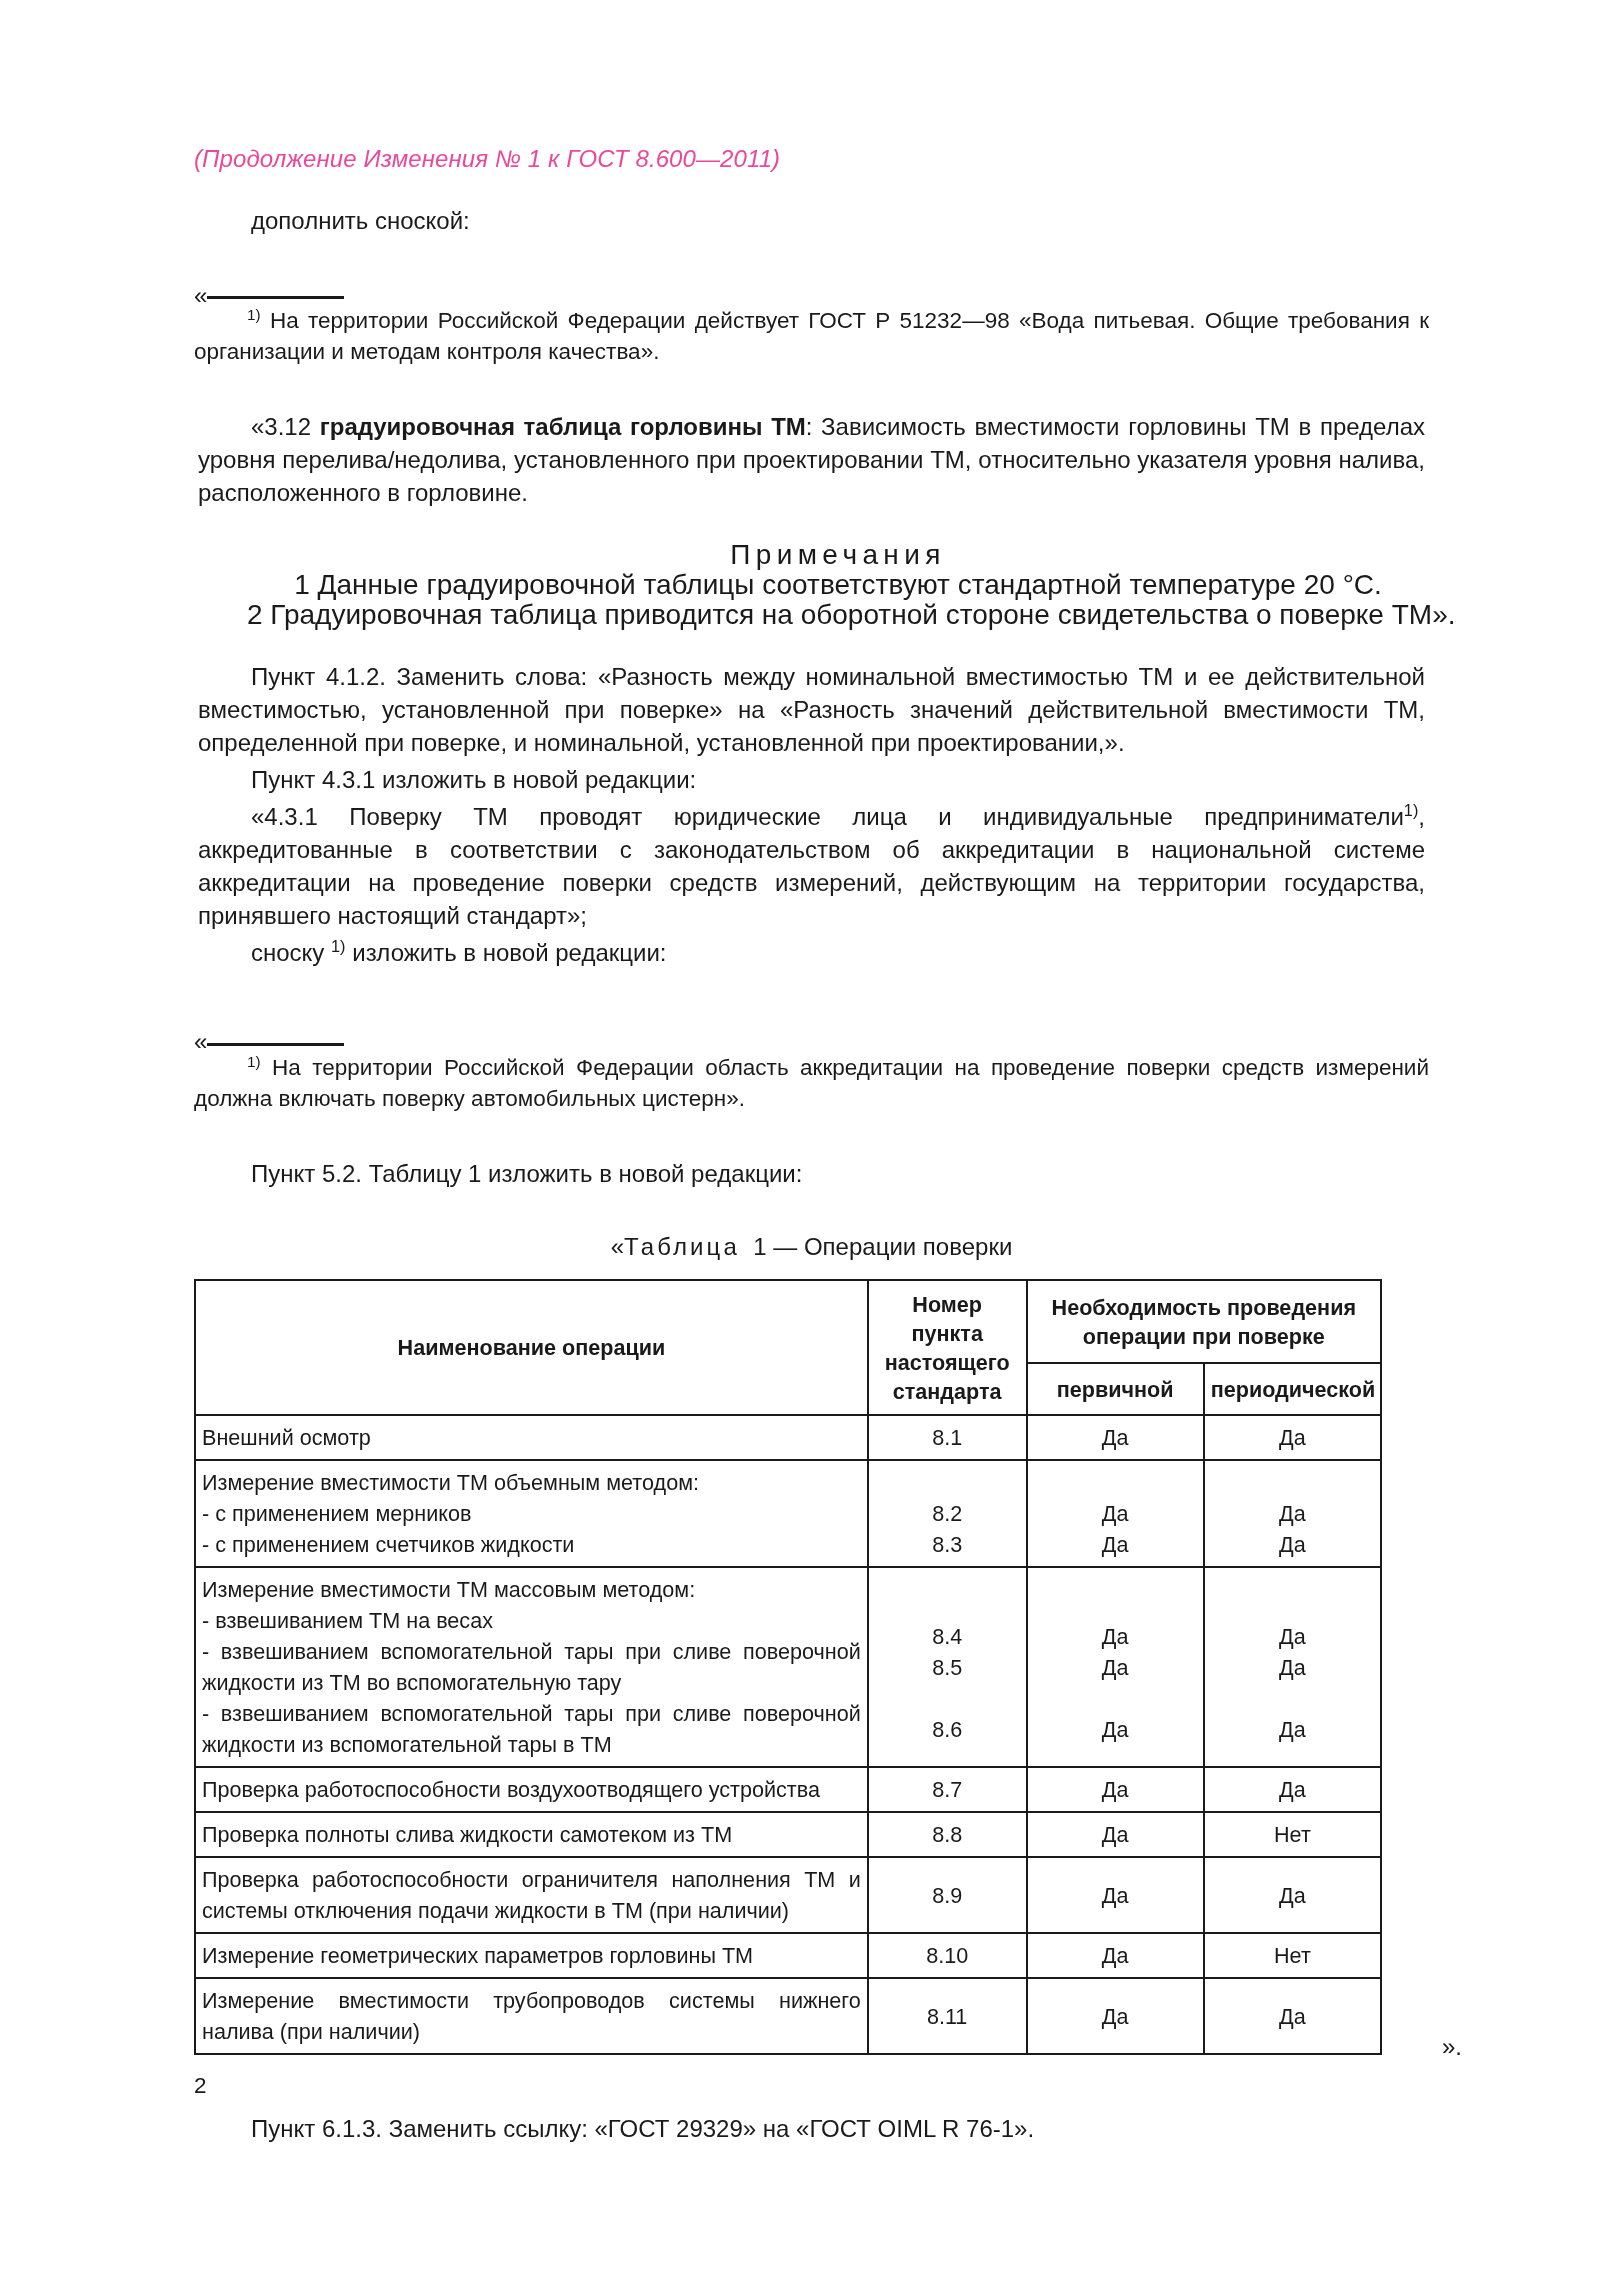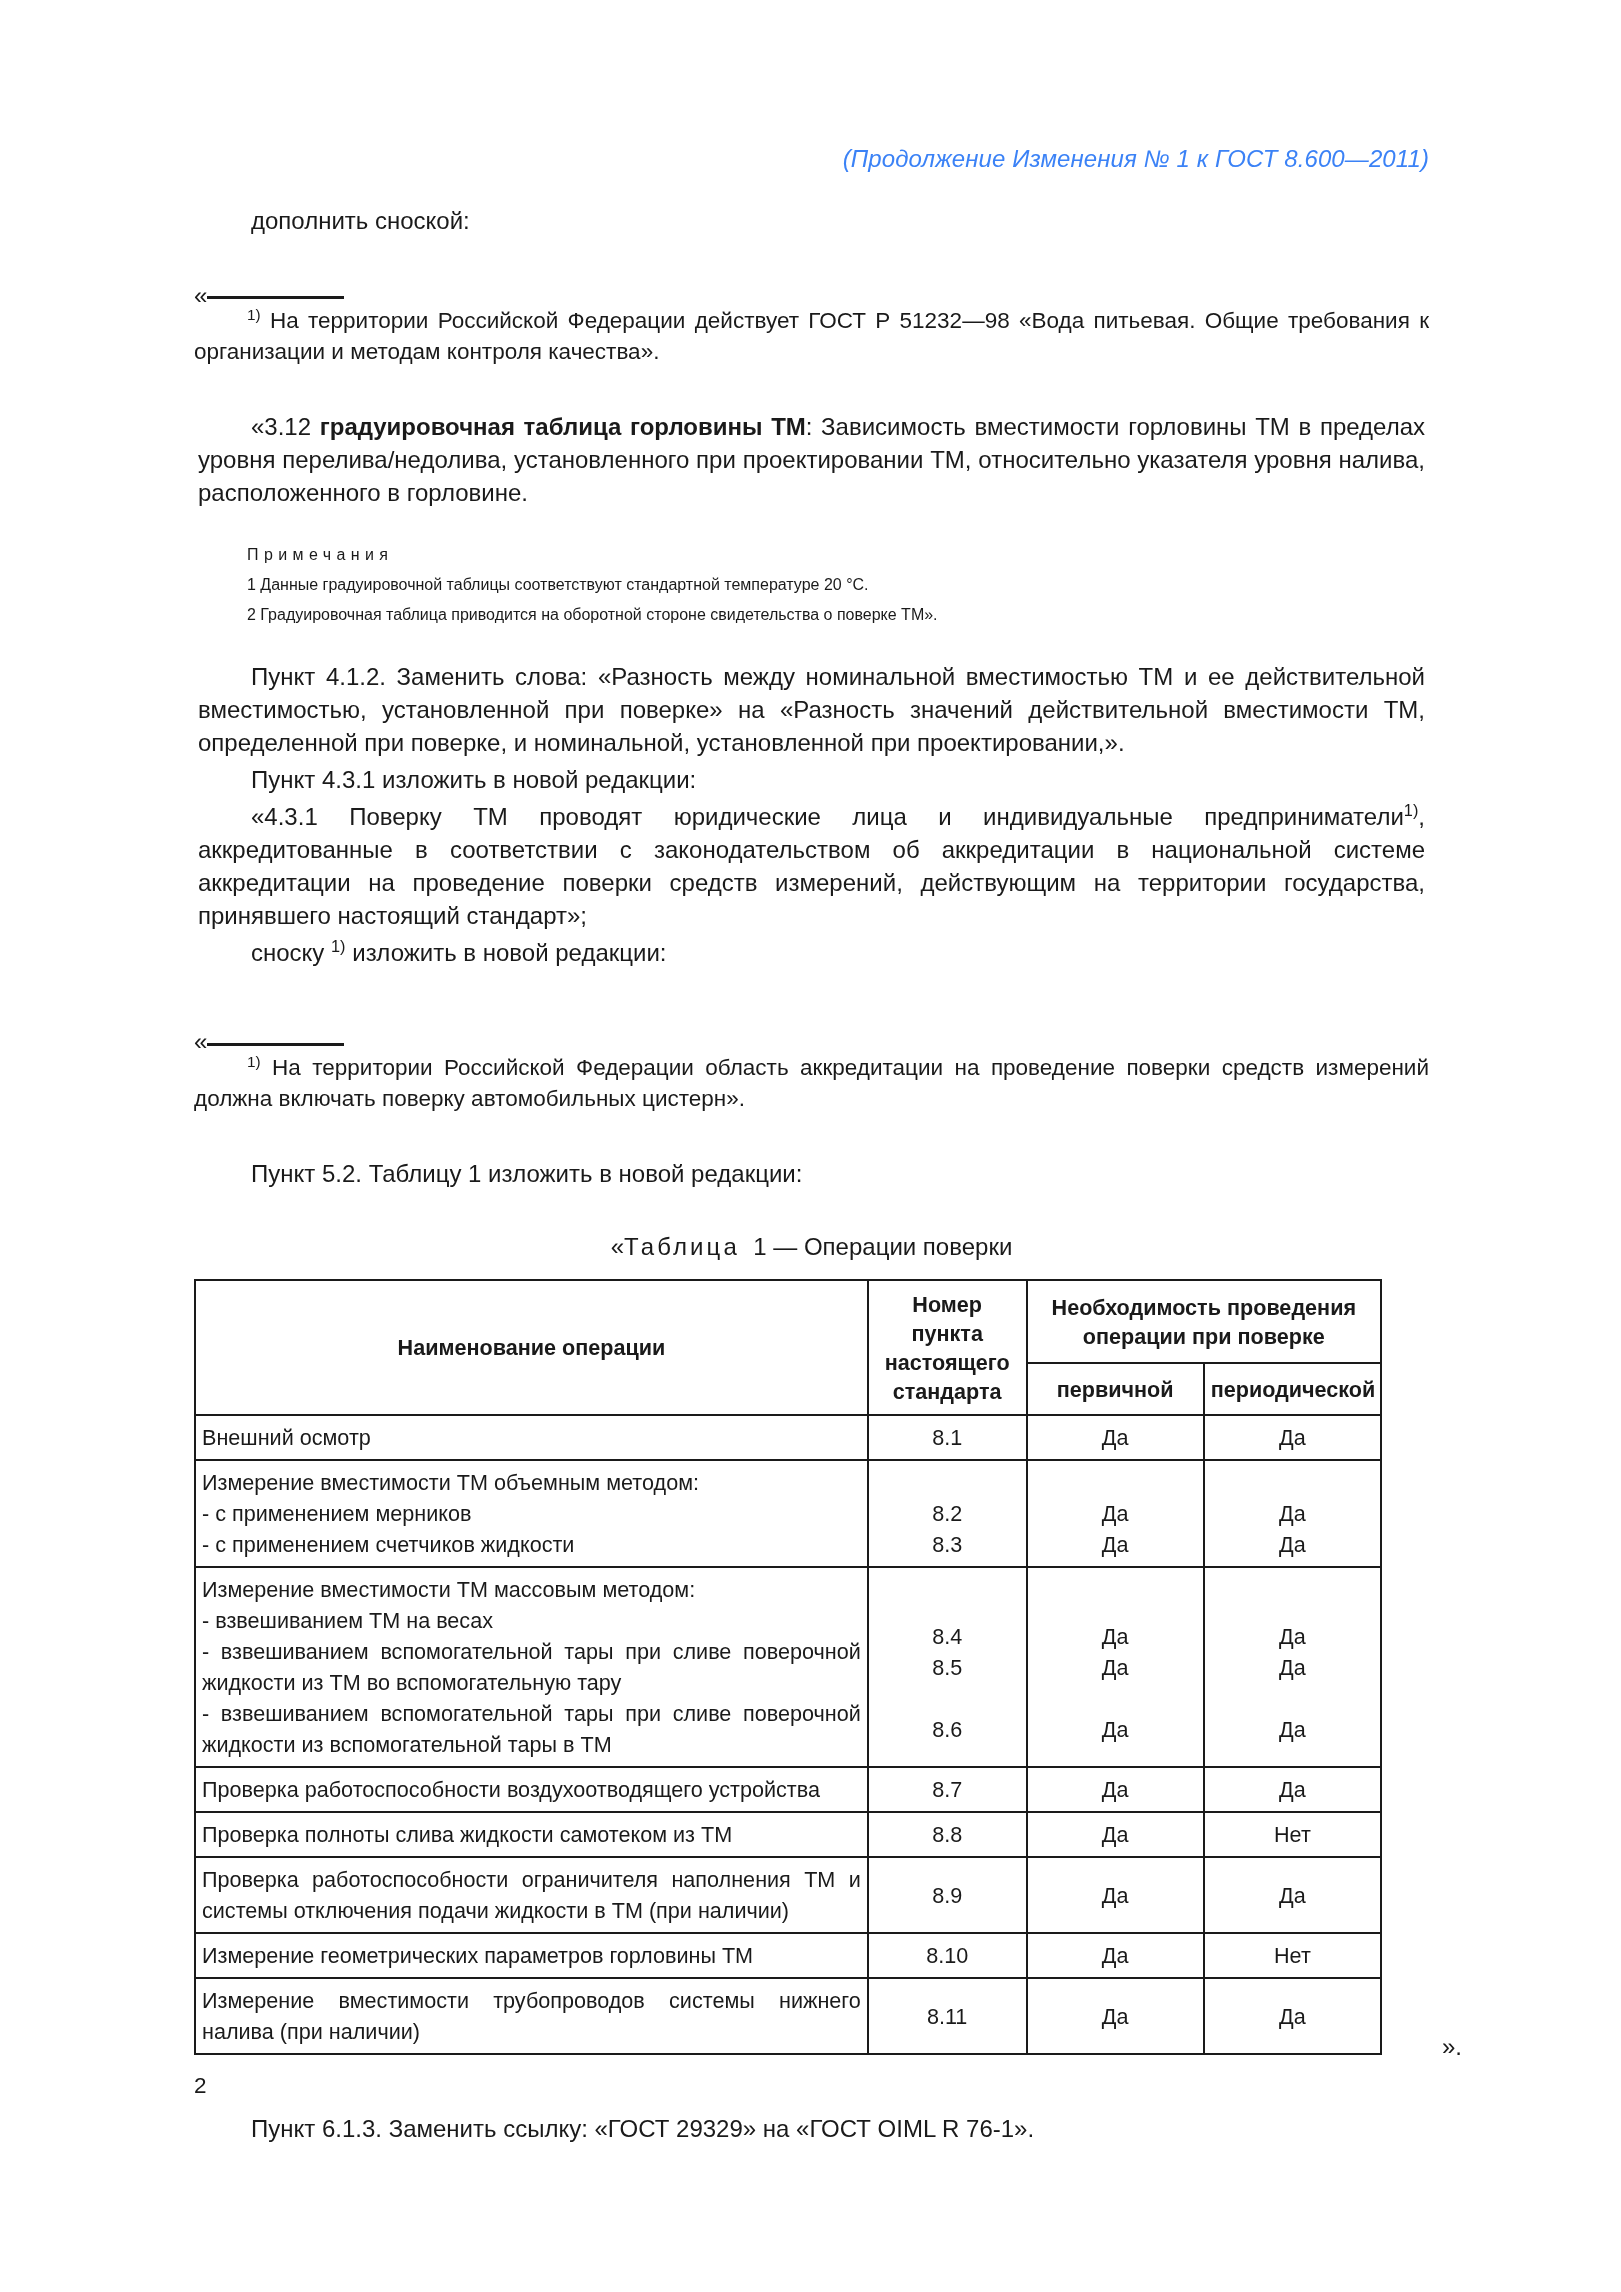--- a/index.html
+++ b/index.html
@@ -22,26 +22,26 @@
   }
   .content {
     position: absolute;
     left: 194px;
     top: 0;
     width: 1235px;
   }
 
   
   .doc-header {
-    text-align: right;
+    text-align: left;
     font-style: italic;
     font-size: 24px;
     letter-spacing: 0.1px;
     padding-top: 145px;
-    color: #3b82f6;
+    color: #ec4899;
     white-space: nowrap;
   }
 
   
   p.para {
     margin: 4px;
     font-size: 24px;
     line-height: 33px;
     text-align: justify;
     text-justify: inter-word;
@@ -88,23 +88,24 @@
   .fn-text {
     text-align: justify;
     -moz-text-align-last: left;
     text-align-last: left;
     text-indent: 53px;
     margin: 0;
   }
 
   
   .notes {
-    font-size: 16px;
+    font-size: 28px;
     line-height: 30px;
     padding-left: 53px;
+    text-align: center;
   }
   .notes-title {
     letter-spacing: 5.4px;
   }
   .note-line { white-space: nowrap; }
 
   
   .table-caption {
     font-size: 24px;
     line-height: 1.2;

